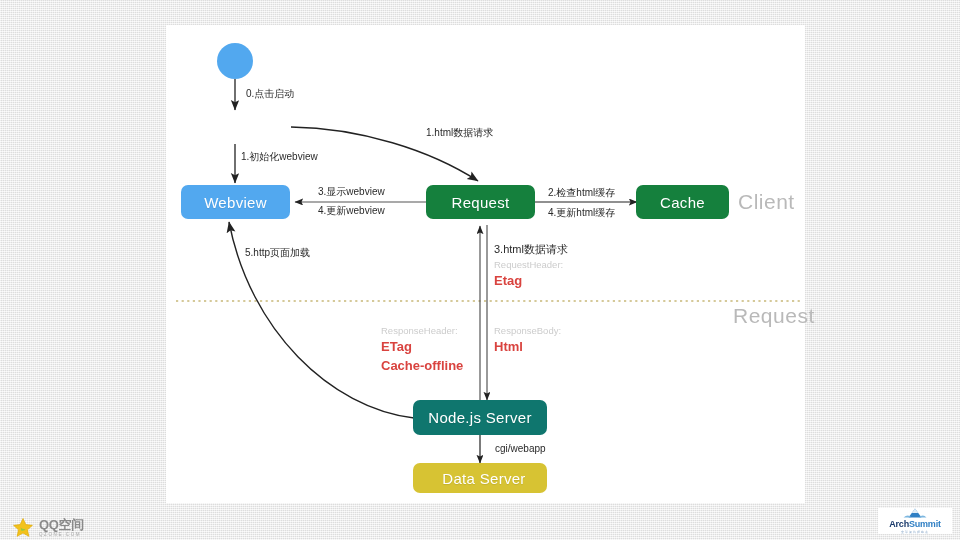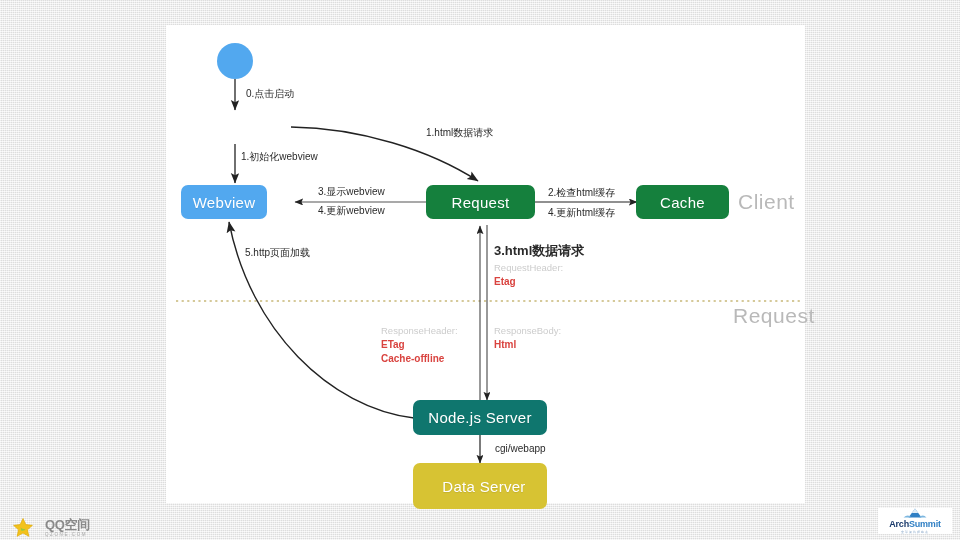--- a/index.html
+++ b/index.html
@@ -83,49 +83,48 @@
   .block-lbl {
     position: absolute;
     white-space: nowrap;
     line-height: 1.45;
   }
   .block-lbl .hdr {
     font-size: 9.5px;
     color: #cccccc;
   }
   .block-lbl .val {
-    font-size: 10px;
+    font-size: 13px;
     color: #d9433f;
     font-weight: bold;
   }
   .block-lbl .step {
-    font-size: 13px;
+    font-size: 11px;
     color: #2a2a2a;
-    font-weight: bold;
   }
 
   
   .zone {
     position: absolute;
     font-size: 21px;
     color: #b9b9b9;
     letter-spacing: 0.5px;
     white-space: nowrap;
   }
 
   
   .qq-logo {
     position: absolute;
     left: 12px;
     top: 516px;
     width: 106px;
     height: 24px;
     display: flex;
     align-items: center;
-    gap: 11px;
+    gap: 5px;
   }
   .qq-star {
     width: 22px;
     height: 22px;
     flex: none;
     position: relative;
   }
   .qq-text {
     display: flex;
     flex-direction: column;
@@ -215,37 +214,37 @@
     <line x1="480" y1="400" x2="480" y2="226" stroke="#555" stroke-width="1.2" marker-end="url(#ahs)"></line>
 
     <path d="M414,418 C 330,408 250,330 229,222" fill="none" stroke="#222" stroke-width="1.4" marker-end="url(#ah)"></path>
 
     <line x1="480" y1="435" x2="480" y2="463" stroke="#222" stroke-width="1.2" marker-end="url(#ahs)" marker-start="url(#ahb)"></line>
   </svg>
 
   <div class="circle-node" style="left:217px; top:43px;"></div>
 
 
-  <div class="node blue" style="left:181px; top:185px; width:86px; height:34px;">
+  <div class="node blue" style="left:181px; top:185px; width:109px; height:34px;">
     <span>Webview</span>
   </div>
 
   <div class="node orange" style="left:426px; top:185px; width:109px; height:34px;">
     <span>Request</span>
   </div>
 
   <div class="node orange" style="left:636px; top:185px; width:93px; height:34px;">
     <span>Cache</span>
   </div>
 
   <div class="node red" style="left:413px; top:400px; width:134px; height:35px;">
     <span>Node.js Server</span>
   </div>
 
-  <div class="node yellow" style="left:413px; top:463px; width:134px; height:46px;padding-left:8px;">
+  <div class="node yellow" style="left:413px; top:463px; width:134px; height:30px;padding-left:8px;">
     <span>Data Server</span>
   </div>
 
   <div class="lbl" style="left:246px; top:87px;">0.点击启动</div>
 
   <div class="lbl" style="left:241px; top:150px;">1.初始化webview</div>
 
   <div class="lbl" style="left:426px; top:126px;">1.html数据请求</div>
 
   <div class="lbl" style="left:318px; top:185px;">3.显示webview</div>

